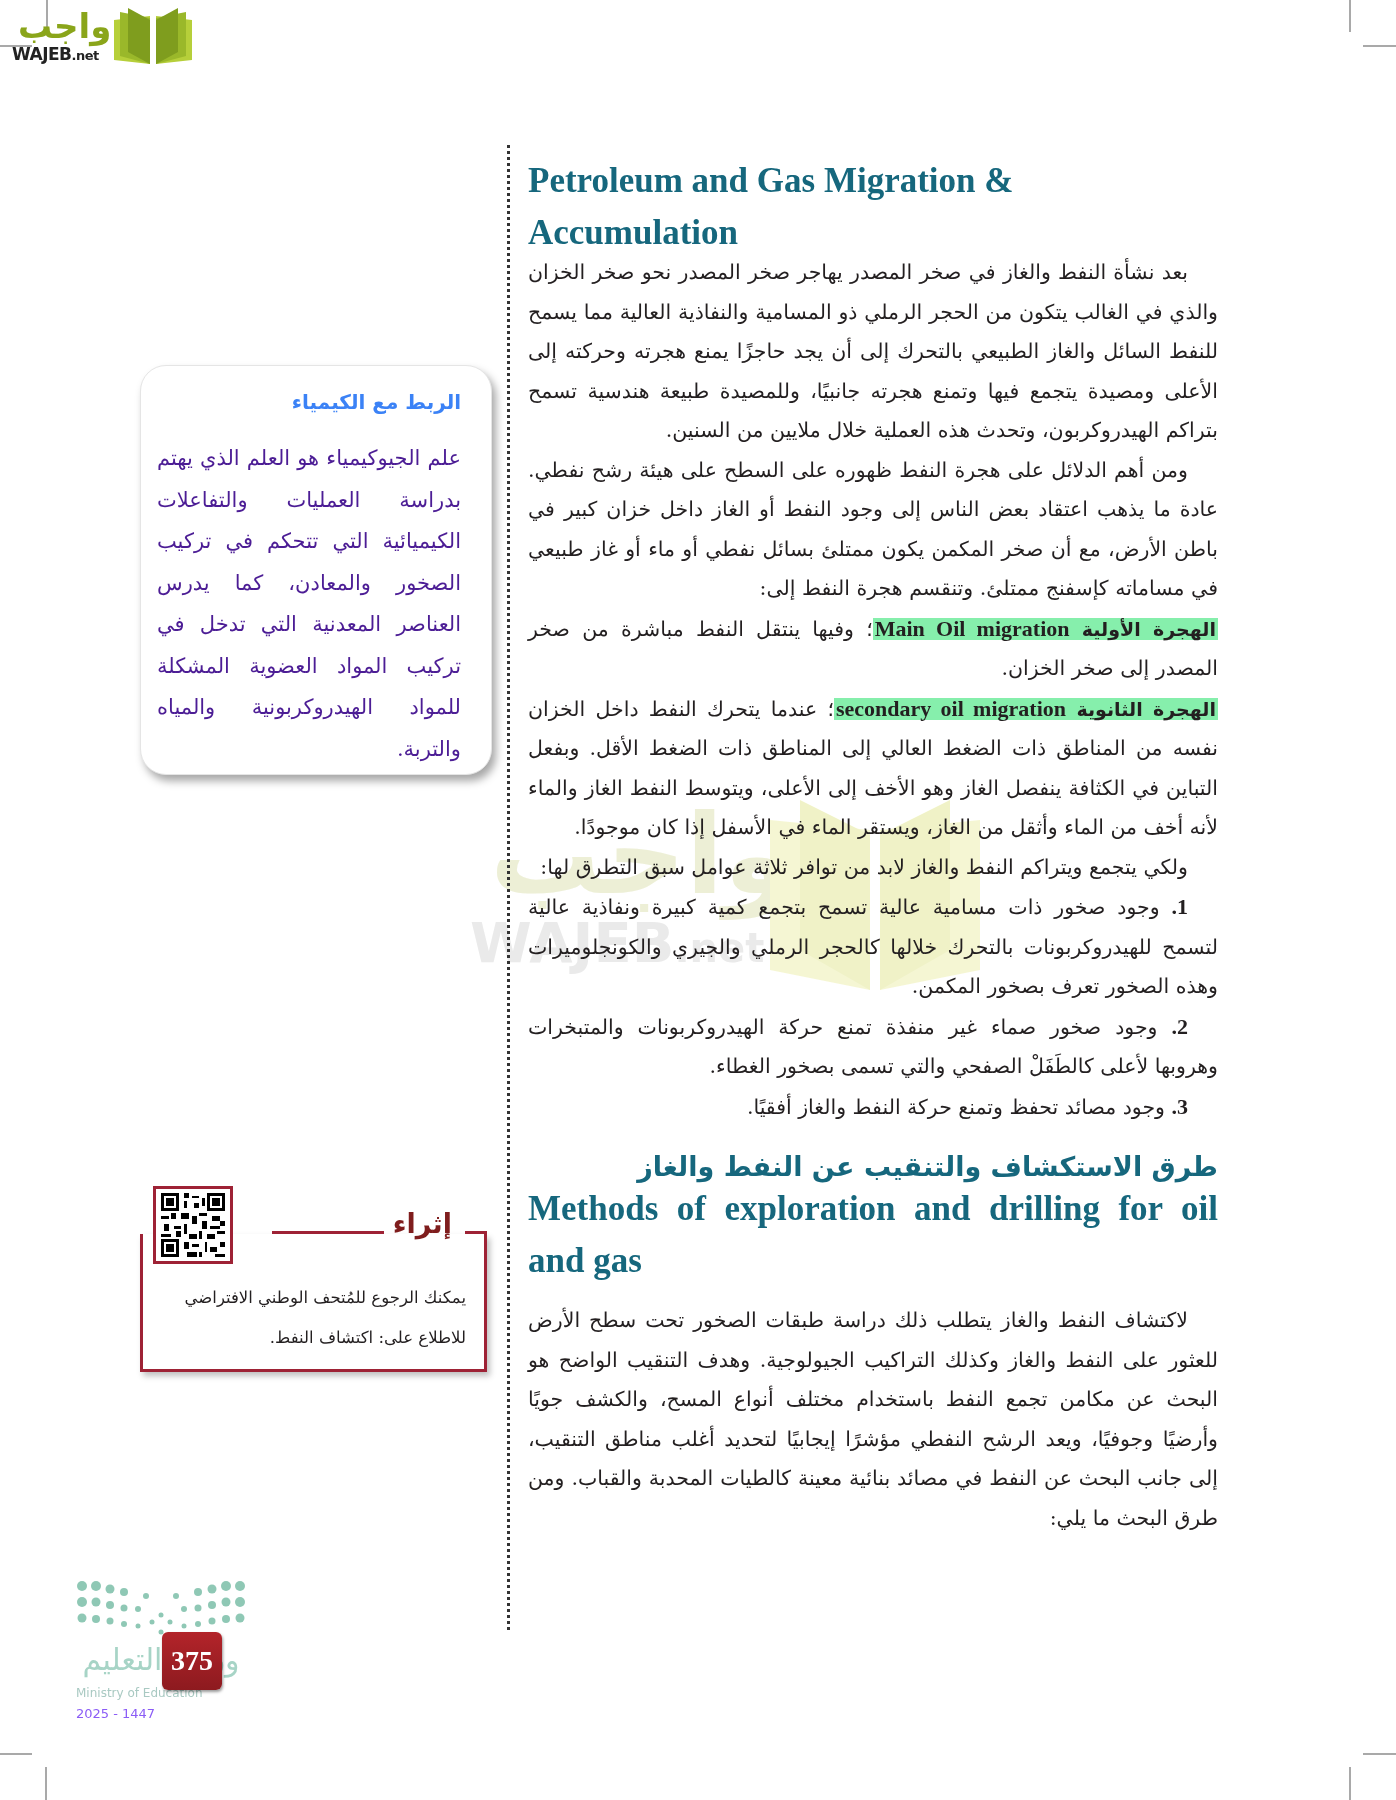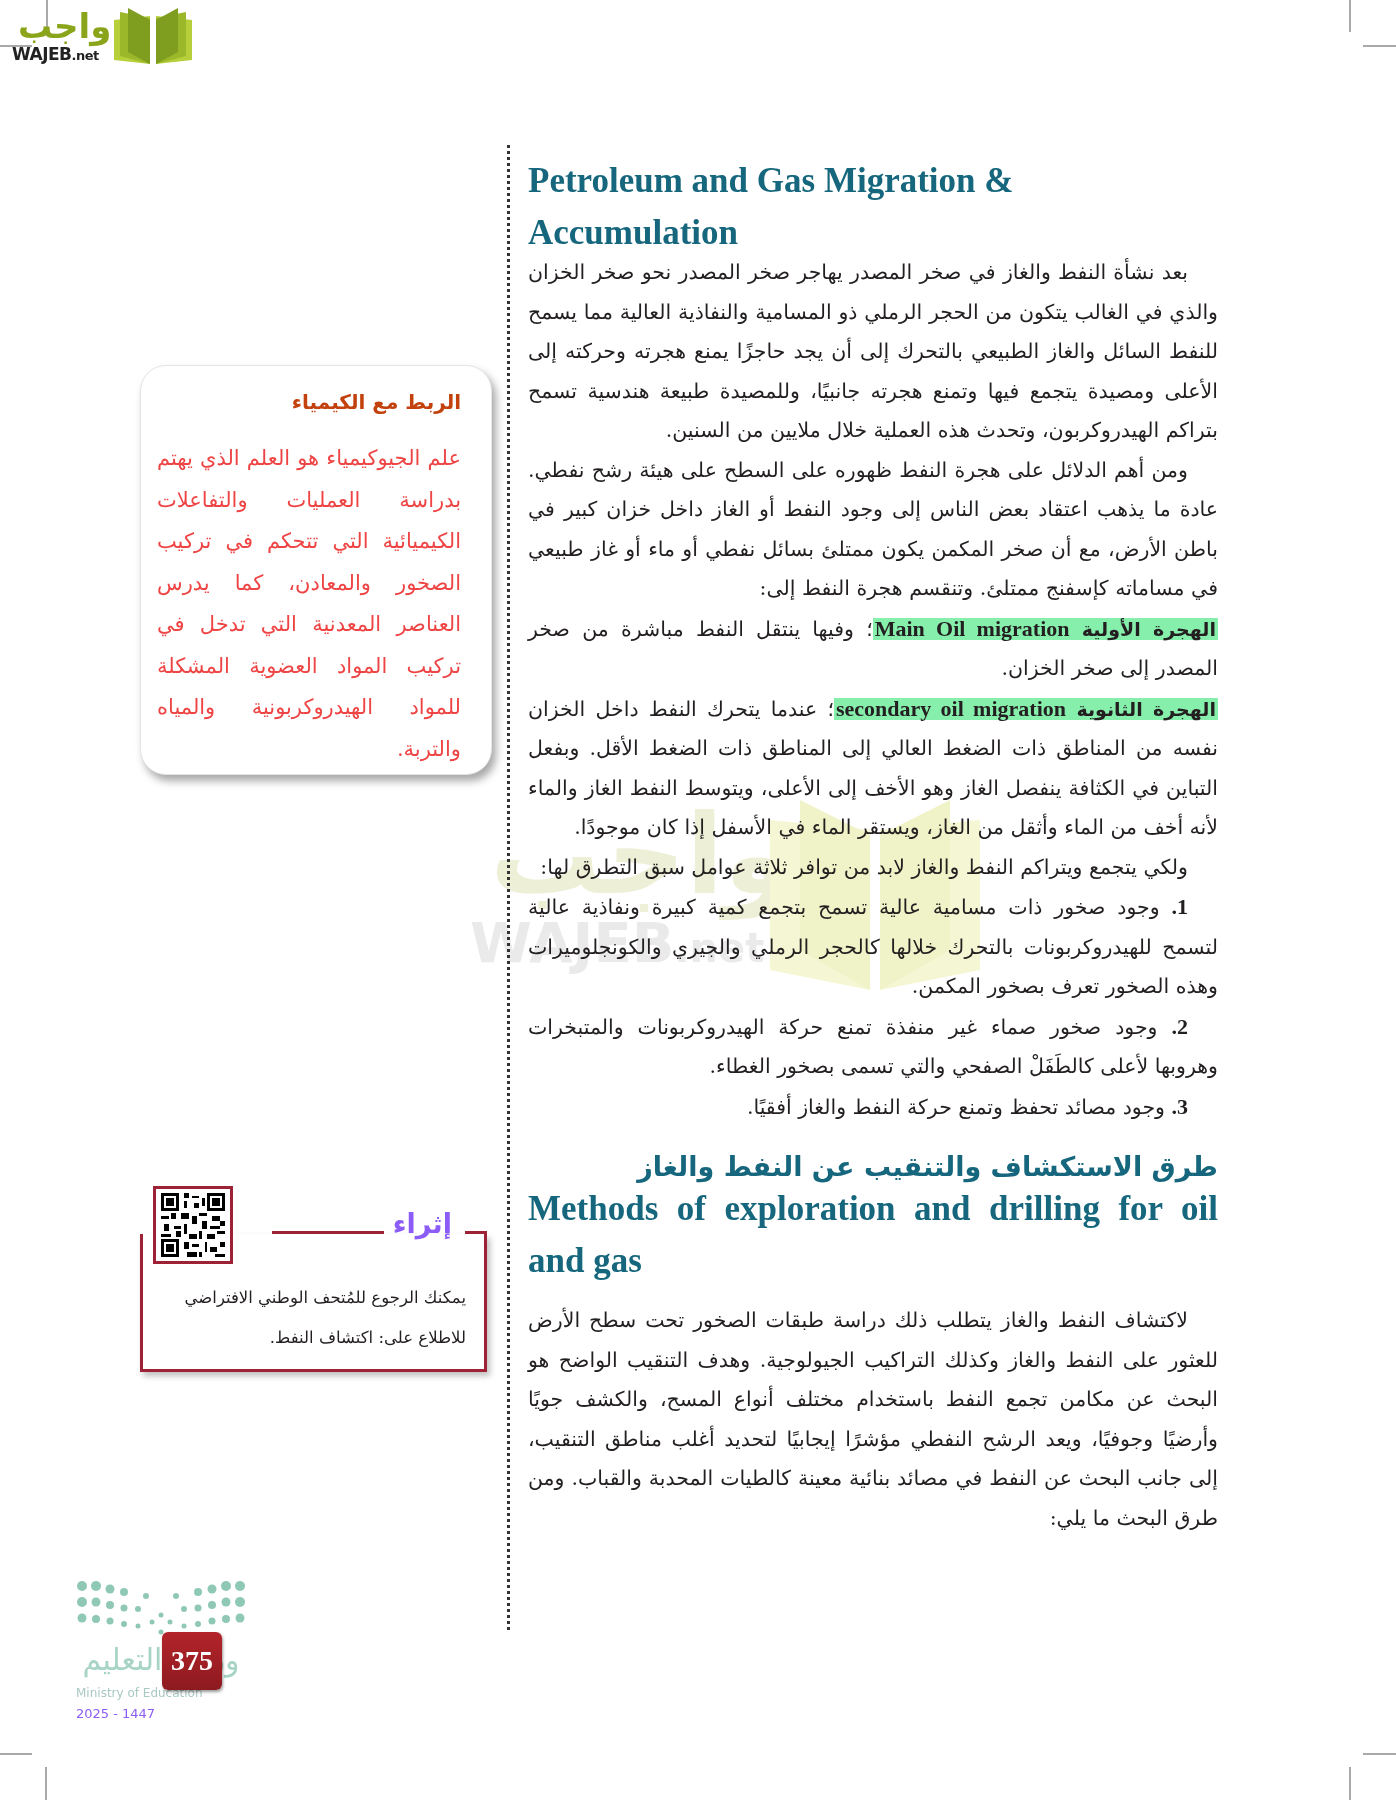--- a/index.html
+++ b/index.html
@@ -32,28 +32,28 @@
   .h-en { direction: ltr; text-align: left; font-family: "Liberation Serif", serif; font-weight: bold; font-size: 35px; color: #16677d; line-height: 52px; }
   .h-en.justify { text-align: justify; text-align-last: left; }
   .para { font-family: "DejaVu Serif", serif; font-size: 20.5px; line-height: 39.5px; text-align: justify; text-align-last: right; color: #231f20; }
   .para.indent { text-indent: 30px; }
   .hl { background: #86efac; font-weight: bold; font-family: "DejaVu Sans", sans-serif; font-size: 19px; padding: 0 2px; }
   .hl .en { font-family: "Liberation Serif", serif; font-weight: bold; font-size: 22px; }
   .num { font-weight: bold; font-family: "Liberation Serif", serif; font-size: 22px; }
 
   
   .chem-box { position: absolute; left: 140px; top: 365px; width: 352px; height: 410px; background: #fff; border-radius: 26px; box-shadow: 4px 6px 8px rgba(0,0,0,0.35); border: 1px solid #e5e5e5; direction: rtl; padding: 20px 30px 20px 16px; }
-  .chem-title { font-family: "DejaVu Sans", sans-serif; font-weight: bold; font-size: 20px; color: #c2410c; text-align: right; margin-bottom: 24px; margin-top: 4px; }
-  .chem-text { font-family: "DejaVu Serif", serif; font-size: 21px; line-height: 41.5px; text-align: justify; text-align-last: right; color: #ef4444; }
+  .chem-title { font-family: "DejaVu Sans", sans-serif; font-weight: bold; font-size: 20px; color: #3b82f6; text-align: right; margin-bottom: 24px; margin-top: 4px; }
+  .chem-text { font-family: "DejaVu Serif", serif; font-size: 21px; line-height: 41.5px; text-align: justify; text-align-last: right; color: #4c1d95; }
 
   
   .enrich { position: absolute; left: 140px; top: 1234px; width: 347px; height: 138px; border: 3px solid #9e2235; border-top: none; box-shadow: 3px 4px 6px rgba(0,0,0,0.25); direction: rtl; }
   .enrich-top-right { position: absolute; right: -3px; top: -3px; width: 22px; border-top: 3px solid #9e2235; }
   .enrich-top-mid { position: absolute; right: 100px; top: -3px; width: 112px; border-top: 3px solid #9e2235; }
-  .enrich-title { position: absolute; right: 32px; top: -26px; font-family: "DejaVu Sans", sans-serif; font-weight: bold; font-size: 27px; color: #8b5cf6; }
+  .enrich-title { position: absolute; right: 32px; top: -26px; font-family: "DejaVu Sans", sans-serif; font-weight: bold; font-size: 27px; color: #7f1d1d; }
   .qr { position: absolute; left: 10px; top: -48px; width: 80px; height: 78px; background: #fff; border: 3px solid #9e2235; padding: 4px; }
   .qr svg { width: 100%; height: 100%; display: block; }
   .enrich-text { position: absolute; right: 18px; top: 44px; width: 320px; font-family: "DejaVu Serif", serif; font-size: 16.5px; line-height: 40px; text-align: right; color: #231f20; }
 
   
   .ministry { position: absolute; left: 76px; top: 1580px; width: 180px; height: 150px; }
   .dots { position: absolute; left: 0; top: 0; width: 170px; height: 60px; }
   .min-ar { position: absolute; left: 0; top: 62px; width: 170px; font-family: "DejaVu Sans", sans-serif; font-size: 30px; color: #a7d4c6; direction: rtl; text-align: center; letter-spacing: 2px; }
   .min-en { position: absolute; left: 0; top: 106px; font-family: "DejaVu Sans", sans-serif; font-size: 12px; color: #a9c9c2; }
   .min-year { position: absolute; left: 0; top: 126px; font-family: "DejaVu Sans", sans-serif; font-size: 13px; color: #8b5cf6; }

